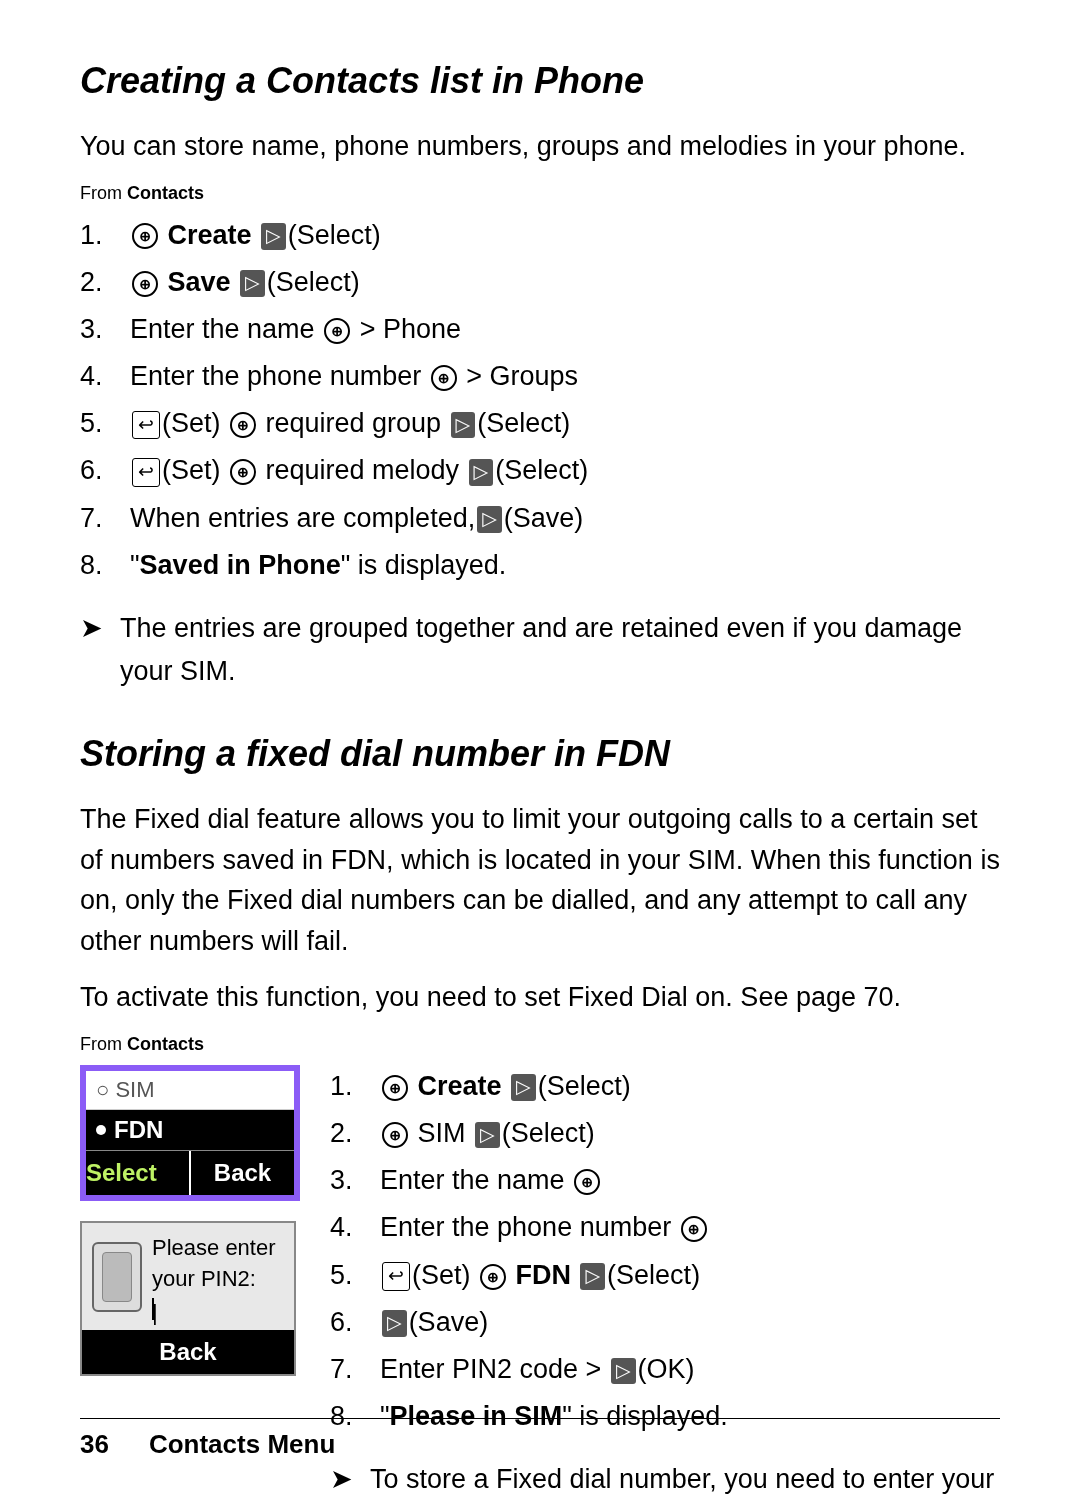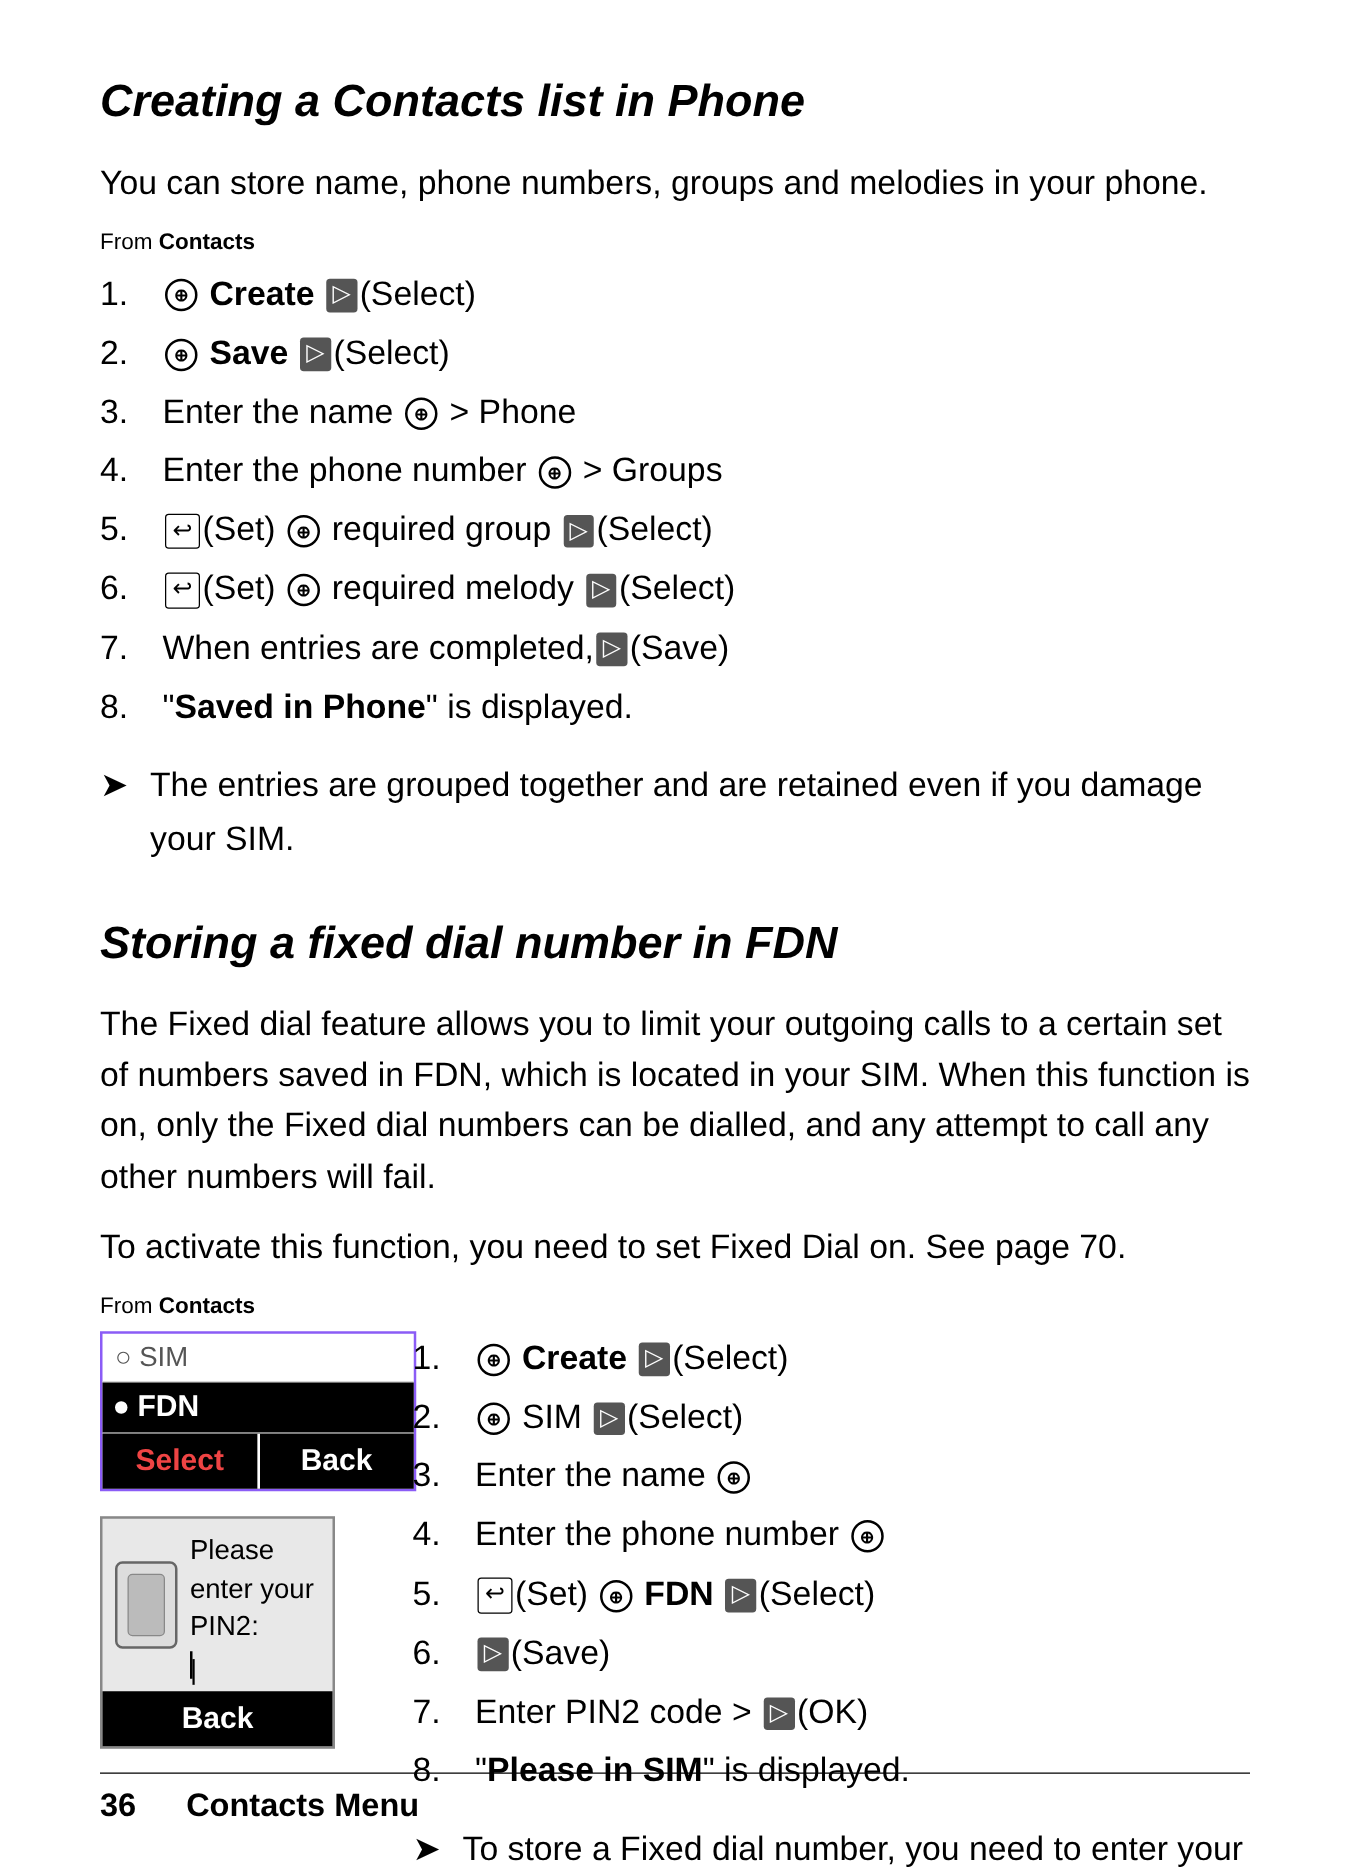--- a/index.html
+++ b/index.html
@@ -110,22 +110,22 @@
     }
 
     
     .screens-section {
       display: flex;
       align-items: flex-start;
       margin-bottom: 20px;
     }
 
     .phone-screen {
-      width: 253px;
-      border: 2px solid #8b5cf6;
+      width: 220px;
+      border: 6px solid #8b5cf6;
       background: #fff;
       margin-right: 30px;
       flex-shrink: 0;
     }
 
     .phone-screen-1 {
       margin-bottom: 20px;
     }
 
     .screen-header {
@@ -154,41 +154,40 @@
     }
 
     .screen-buttons {
       display: flex;
       border-top: 1px solid #888;
     }
 
     .screen-btn {
       flex: 1;
       background: #000;
-      color: #ef4444;
-      text-align: center;
+      color: #bef264;
       padding: 8px 0;
       font-size: 24px;
       font-weight: bold;
     }
 
     .screen-btn-right {
       flex: 1;
       background: #000;
       color: #fff;
       text-align: center;
       padding: 8px 0;
       font-size: 24px;
       font-weight: bold;
       border-left: 2px solid #fff;
     }
 
     
     .phone-screen-2 {
-      width: 188px;
+      width: 216px;
       border: 2px solid #888;
       background: #e8e8e8;
       flex-shrink: 0;
     }
 
     .pin-screen-inner {
       display: flex;
       align-items: center;
       padding: 10px;
     }

